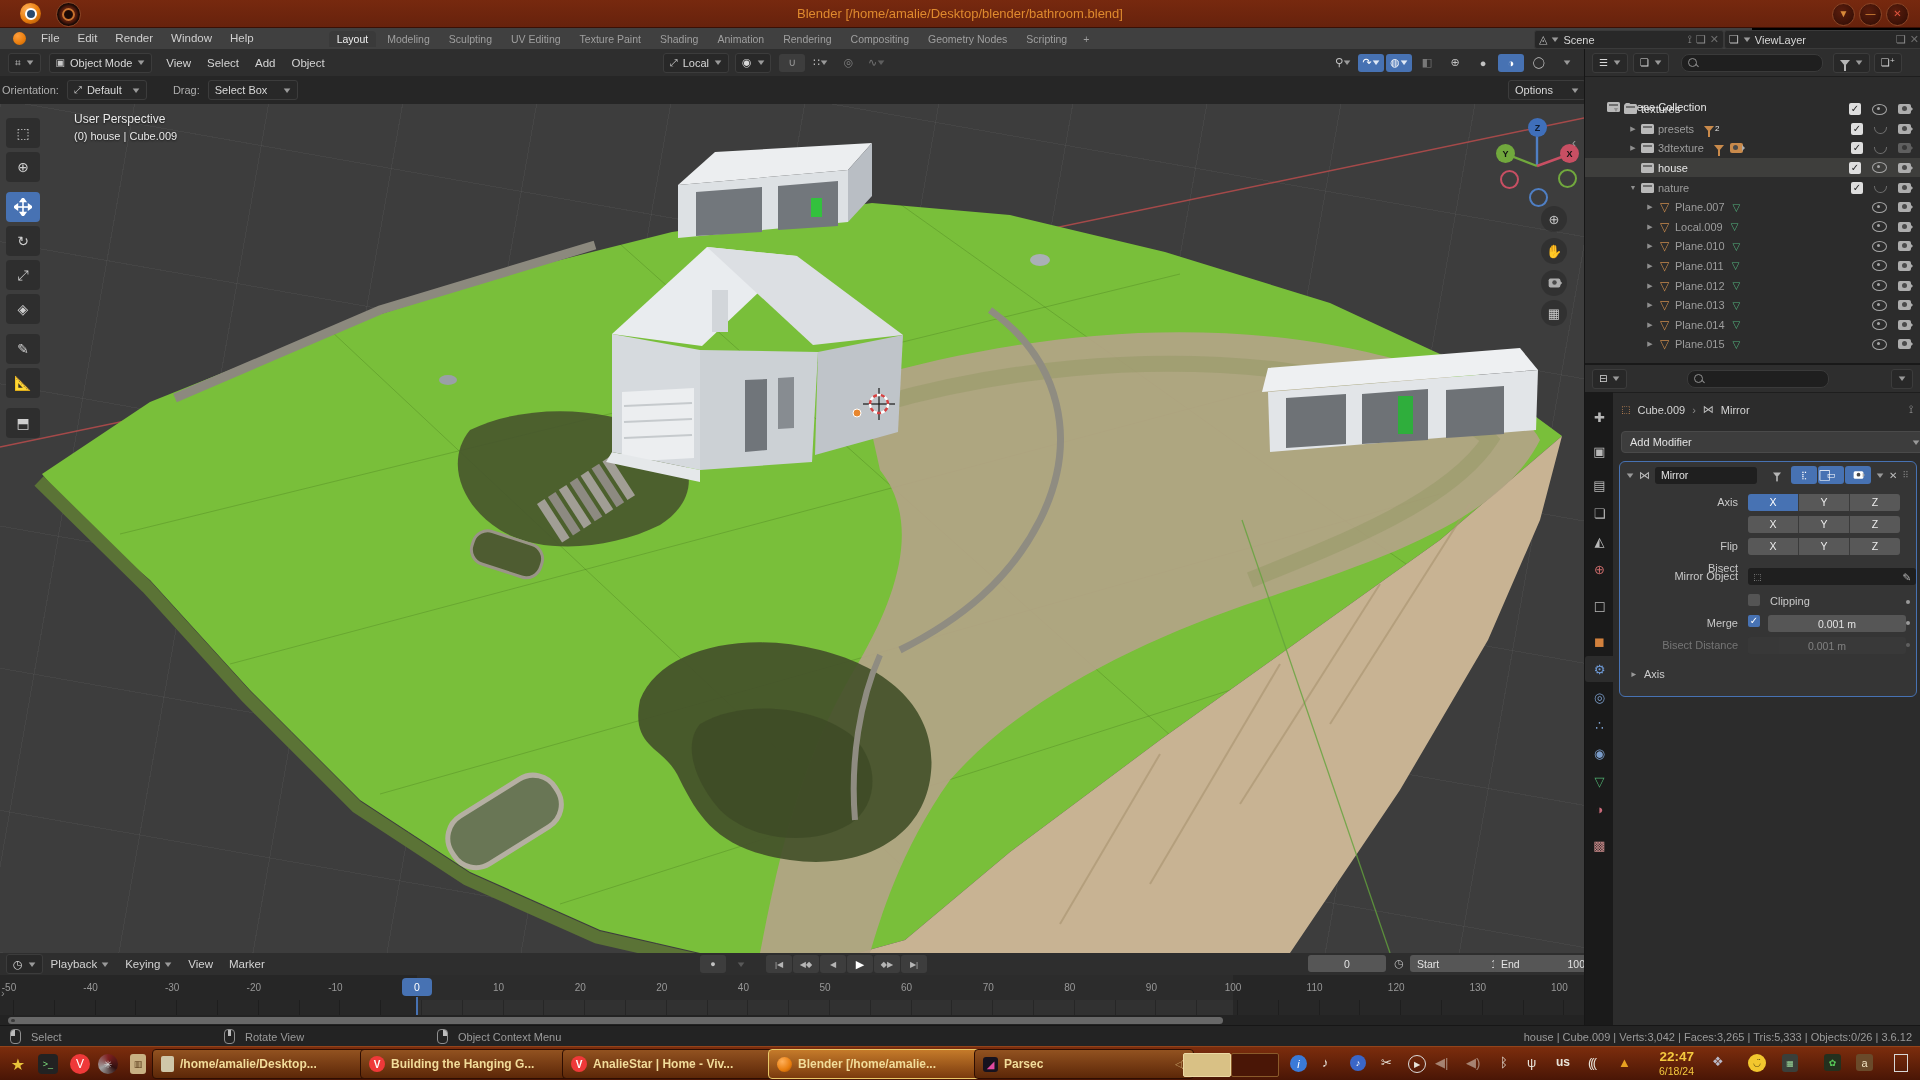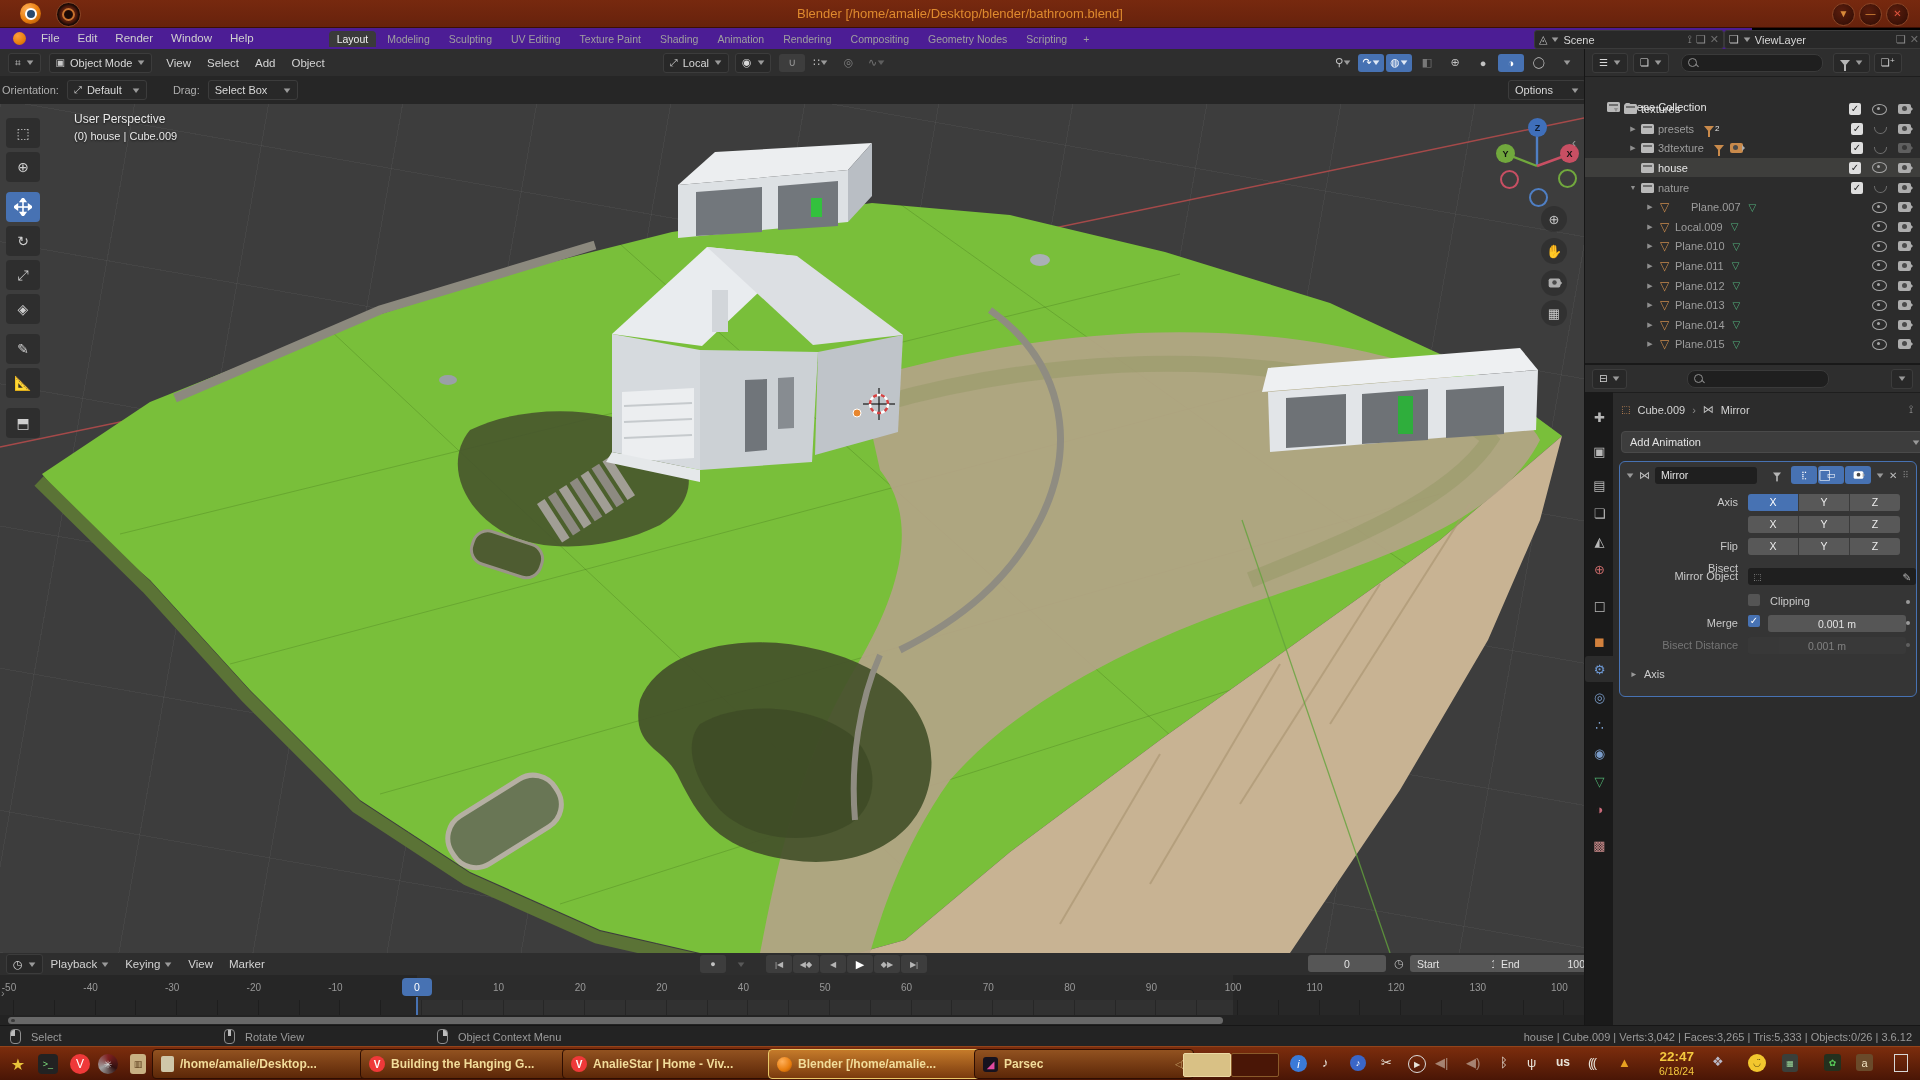--- a/index.html
+++ b/index.html
@@ -10,21 +10,21 @@
   .row{display:flex;align-items:center;}
   .ic{display:inline-flex;align-items:center;justify-content:center;}
 
   
   #titlebar{left:0;top:0;width:1920px;height:27px;background:linear-gradient(#77290f,#67220c);
             border-bottom:1px solid #3a1005;}
   #title-text{width:100%;text-align:center;line-height:27px;font-size:13px;color:#df8a2e;}
   .winbtn{width:21px;height:21px;border-radius:50%;top:3px;background:radial-gradient(circle at 40% 35%,#5a1d0d,#2e0c04);
           border:1.5px solid #8a4526;color:#d98a3a;font-size:10px;text-align:center;line-height:19px;}
   
-  #topbar{left:0;top:28px;width:1752px;height:21px;background:#4c1d95;border-bottom:1px solid #141414;}
+  #topbar{left:0;top:28px;width:1752px;height:21px;background:#404040;border-bottom:1px solid #141414;}
   .menu{font-size:11.5px;color:#cfcfcf;padding:0 9px;line-height:21px;}
   .wtab{font-size:10.5px;color:#9f9f9f;padding:2px 8px;border-radius:4px 4px 0 0;white-space:nowrap;}
   .wtab.on{background:#3a3a3a;color:#f0f0f0;}
   .selblock{height:17px;background:#282828;border:1px solid #3a3a3a;border-radius:3px;font-size:11px;color:#d8d8d8;
             display:flex;align-items:center;padding:0 4px;gap:4px;}
   .chev{font-size:8px;color:#9a9a9a;transform:scaleX(1.4);}
   
   .hdr{background:#2e2e2e;border-bottom:1px solid #1e1e1e;}
   .dd{height:18px;background:#282828;border:1px solid #3c3c3c;border-radius:3px;color:#d8d8d8;font-size:11px;
       display:flex;align-items:center;padding:0 6px;gap:5px;white-space:nowrap;}
@@ -665,21 +665,21 @@
               <span class="cam"></span>
             </div>
           </div>
         </div>
         <div class="orow" style="top: 148.6px;">
           <div style="width: 59px; flex: 0 0 auto;"></div>
           <div class="ic" style="width: 12px; flex: 0 0 auto; color: rgb(143, 143, 143); font-size: 7px;">▶</div>
           <div class="ic" style="width: 17px; flex: 0 0 auto; color: rgb(201, 138, 75);">
             <span class="tri">▽</span>
           </div>
-          <div class="lbl" style="margin-left: 18px;">Plane.007</div>
+          <div class="lbl" style="margin-left: 2px;">Plane.007</div>
           <div class="ic" style="margin-left: 8px; color: rgb(83, 179, 126);">
             <span class="tri" style="font-size:10px;">▽</span>
           </div>
           <div class="row" style="position: absolute; right: 10px; gap: 11px;">
             <div class="ic">
               <span class="eyeo"></span>
             </div>
             <div class="ic">
               <span class="cam"></span>
             </div>
@@ -838,21 +838,21 @@
       <div class="row abs" style="left:36px;top:38px;width:292px;font-size:11px;color:#d5d5d5;gap:7px;">
         <span style="color:#d8945c;font-size:10px;">⬚</span>
         <span>Cube.009</span>
         <span style="color:#8a8a8a;">›</span>
         <span style="color:#bdbdbd;">⋈</span>
         <span>Mirror</span>
         <span style="margin-left:auto;color:#9a9a9a;">⟟</span>
       </div>
 
       <div class="row abs" style="left:36px;top:66px;width:290px;height:20px;background:#3d3d3d;border:1px solid #4a4a4a;border-radius:4px;padding:0 8px;font-size:11px;color:#e2e2e2;">
-        <span>Add Animation</span>
+        <span>Add Modifier</span>
         <span class="chev" style="margin-left:auto;">▼</span>
       </div>
 
       <div class="abs" style="left:34px;top:96px;width:296px;height:234px;background:#353535;border:1px solid #4772b3;border-radius:6px;">
         <div class="row" style="height:26px;padding:0 6px;gap:5px;">
           <span class="chev">▼</span>
           <span style="color:#bdbdbd;font-size:11px;">⋈</span>
           <div style="width:96px;height:17px;background:#1f1f1f;border-radius:3px;color:#e2e2e2;font-size:10.5px;line-height:17px;padding:0 6px;">Mirror</div>
           <div class="row" style="gap:1px;margin-left:2px;">
             <div class="tbtn" style="width:20px;">

